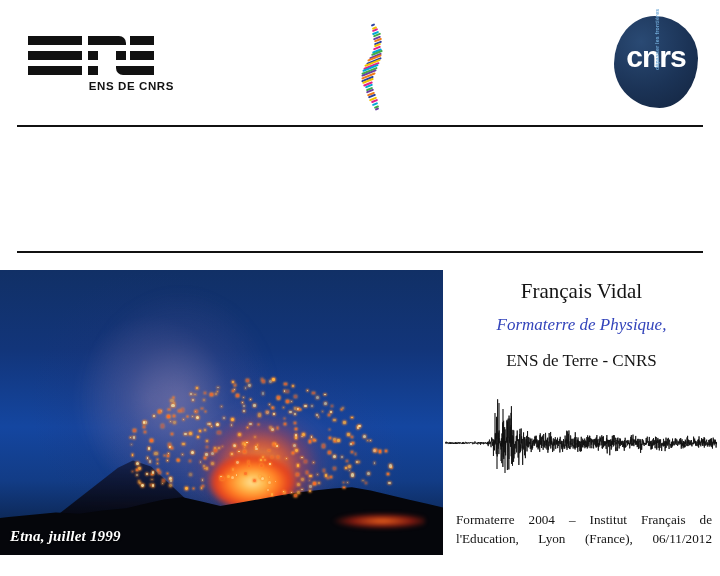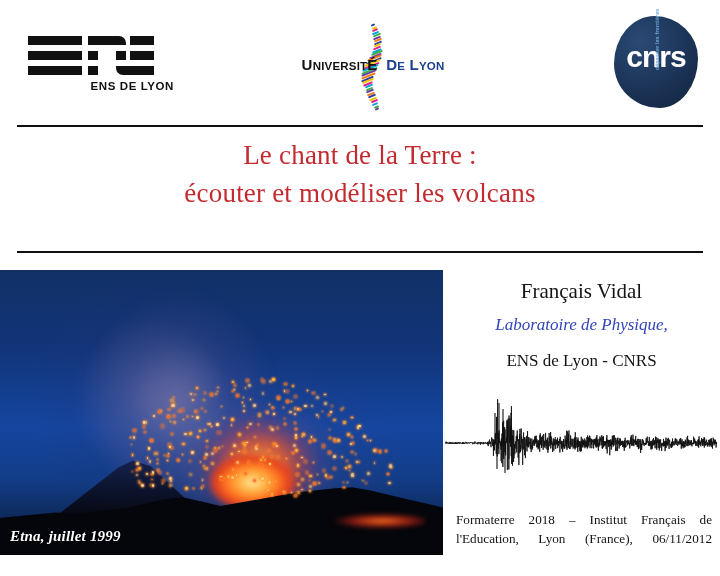--- a/index.html
+++ b/index.html
@@ -334,21 +334,21 @@
 
         <span class="ens-bar" style="left:0px;  top:15px; width:54px; height:9px;"></span>
         <span class="ens-bar" style="left:60px; top:15px; width:10px; height:9px;"></span>
         <span class="ens-bar" style="left:88px; top:15px; width:10px; height:9px;"></span>
         <span class="ens-bar" style="left:102px;top:15px; width:24px; height:9px;"></span>
 
         <span class="ens-bar" style="left:0px;  top:30px; width:54px; height:9px;"></span>
         <span class="ens-bar" style="left:60px; top:30px; width:10px; height:9px;"></span>
         <span class="ens-bar" style="left:88px; top:30px; width:38px; height:9px; border-radius:0 0 0 7px;"></span>
       </div>
-      <div class="ens-caption">ENS DE LYON</div>
+      <div class="ens-caption">ENS DE CNRS</div>
     </div>
 
     <div class="udl-logo">
       <div class="udl-helix">
           <i style="top: 0px; left: 12px; width: 4px; background: rgb(43, 63, 158); transform: rotate(-22deg);"></i>
           <i style="top: 2.5px; left: 12.5px; width: 5.2px; background: rgb(242, 194, 0); transform: rotate(-22deg);"></i>
           <i style="top: 5.1px; left: 12.9px; width: 6.3px; background: rgb(224, 33, 138); transform: rotate(-22deg);"></i>
           <i style="top: 7.6px; left: 13.4px; width: 7.3px; background: rgb(0, 167, 216); transform: rotate(-22deg);"></i>
           <i style="top: 10.2px; left: 13.9px; width: 8px; background: rgb(63, 174, 73); transform: rotate(-22deg);"></i>
           <i style="top: 12.7px; left: 14.3px; width: 8.3px; background: rgb(107, 63, 160); transform: rotate(-22deg);"></i>
@@ -374,37 +374,32 @@
           <i style="top: 63.6px; left: 6.7px; width: 7.4px; background: rgb(63, 174, 73); transform: rotate(-22deg);"></i>
           <i style="top: 66.2px; left: 7.2px; width: 8px; background: rgb(107, 63, 160); transform: rotate(-22deg);"></i>
           <i style="top: 68.7px; left: 8px; width: 8.4px; background: rgb(240, 125, 26); transform: rotate(-22deg);"></i>
           <i style="top: 71.3px; left: 9.1px; width: 8.3px; background: rgb(43, 63, 158); transform: rotate(-22deg);"></i>
           <i style="top: 73.8px; left: 10.4px; width: 8px; background: rgb(242, 194, 0); transform: rotate(-22deg);"></i>
           <i style="top: 76.4px; left: 11.8px; width: 7.3px; background: rgb(224, 33, 138); transform: rotate(-22deg);"></i>
           <i style="top: 78.9px; left: 13.2px; width: 6.3px; background: rgb(0, 167, 216); transform: rotate(-22deg);"></i>
           <i style="top: 81.5px; left: 14.7px; width: 5.2px; background: rgb(63, 174, 73); transform: rotate(-22deg);"></i>
           <i style="top: 84px; left: 16px; width: 4px; background: rgb(107, 63, 160); transform: rotate(-22deg);"></i>
         </div>
-      <div class="udl-text">U<span class="sm">NIVERSIT</span>É&nbsp;&nbsp;<span class="blue">D<span class="sm">E</span></span>&nbsp;<span class="blue">L<span class="sm">YON</span></span></div>
     </div>
 
     <div class="cnrs-logo">
       <div class="cnrs-blob"></div>
       <div class="cnrs-word">cnrs</div>
       <div class="cnrs-tag">dépasser les frontières</div>
     </div>
   </div>
 
   <div class="rule rule-top"></div>
   <div class="rule rule-mid"></div>
 
-  <div class="title-block">
-    <span class="title-line">Le chant de la Terre :</span>
-    <span class="title-line">écouter et modéliser les volcans</span>
-  </div>
 
   <div class="photo">
     <div class="sky"></div>
     <div class="plume"></div>
     <div class="fountain-glow"></div>
     <div class="fountain-core"></div>
     <div class="lava-streak"></div>
     <div class="cone-left"></div>
     <div class="ridge"></div>
     <div class="lava-flow"></div>
@@ -723,37 +718,37 @@
         <span class="spark" style="left: 216.5px; top: 120.5px; width: 1.3px; height: 1.3px; background: rgb(255, 179, 64); opacity: 0.69;"></span>
         <span class="spark" style="left: 310.6px; top: 165.7px; width: 1.9px; height: 1.9px; background: rgb(255, 233, 168); opacity: 0.93;"></span>
         <span class="spark" style="left: 261.7px; top: 121.9px; width: 2.8px; height: 2.8px; background: rgb(255, 233, 168); opacity: 0.46;"></span>
         <span class="spark" style="left: 185.4px; top: 217.1px; width: 2.9px; height: 2.9px; background: rgb(255, 179, 64); opacity: 0.99;"></span>
       </div>
     <div class="photo-caption">Etna, juillet 1999</div>
   </div>
 
   <div class="right-col">
     <div class="author">Français Vidal</div>
-    <div class="lab">Laboratoire de Physique,</div>
-    <div class="affil">ENS de Lyon - CNRS</div>
+    <div class="lab">Formaterre de Physique,</div>
+    <div class="affil">ENS de Terre - CNRS</div>
 
     <div class="seismo">
       <svg id="seismo-svg" width="272" height="90" viewBox="0 0 272 90">
           <path d="M0.00 44.43L0.18 44.24L0.36 44.24L0.54 45.30L0.73 44.72L0.91 45.19L1.09 44.80L1.27 43.72L1.45 45.48L1.63 45.19L1.81 44.60L2.00 44.70L2.18 44.99L2.36 45.11L2.54 44.98L2.72 44.21L2.90 44.85L3.08 46.04L3.27 45.88L3.45 45.33L3.63 44.99L3.81 45.03L3.99 44.56L4.17 44.45L4.35 45.28L4.54 45.36L4.72 44.74L4.90 45.86L5.08 44.14L5.26 45.17L5.44 45.77L5.63 45.19L5.81 45.92L5.99 44.07L6.17 44.54L6.35 45.35L6.53 45.47L6.71 44.82L6.90 45.40L7.08 44.81L7.26 45.65L7.44 44.95L7.62 44.50L7.80 45.19L7.98 45.30L8.17 45.62L8.35 45.12L8.53 45.99L8.71 44.64L8.89 45.26L9.07 45.99L9.25 45.02L9.44 44.79L9.62 45.44L9.80 45.54L9.98 45.72L10.16 44.78L10.34 44.12L10.52 45.50L10.71 44.59L10.89 44.46L11.07 46.02L11.25 44.90L11.43 45.65L11.61 44.57L11.79 45.13L11.98 45.59L12.16 44.74L12.34 45.83L12.52 45.30L12.70 45.07L12.88 45.28L13.06 43.98L13.25 44.27L13.43 45.08L13.61 45.37L13.79 44.52L13.97 44.48L14.15 45.14L14.33 45.62L14.52 44.50L14.70 45.26L14.88 44.95L15.06 45.32L15.24 44.35L15.42 44.83L15.61 44.90L15.79 45.04L15.97 44.87L16.15 45.39L16.33 44.90L16.51 45.43L16.69 45.54L16.88 45.39L17.06 45.06L17.24 45.64L17.42 44.43L17.60 45.98L17.78 44.30L17.96 45.60L18.15 45.51L18.33 45.59L18.51 44.43L18.69 45.81L18.87 44.39L19.05 44.50L19.23 44.70L19.42 45.96L19.60 45.41L19.78 45.07L19.96 45.57L20.14 45.14L20.32 44.66L20.50 43.85L20.69 44.57L20.87 45.13L21.05 45.05L21.23 45.05L21.41 45.45L21.59 44.27L21.77 45.05L21.96 45.33L22.14 45.38L22.32 45.28L22.50 45.01L22.68 44.71L22.86 45.54L23.04 44.70L23.23 45.18L23.41 44.84L23.59 45.01L23.77 44.80L23.95 44.87L24.13 44.25L24.31 45.39L24.50 45.55L24.68 45.25L24.86 45.17L25.04 45.01L25.22 44.81L25.40 44.94L25.59 44.11L25.77 44.55L25.95 44.51L26.13 44.50L26.31 44.70L26.49 45.12L26.67 44.82L26.86 44.79L27.04 44.18L27.22 44.24L27.40 44.71L27.58 44.93L27.76 46.22L27.94 45.33L28.13 45.70L28.31 44.62L28.49 45.37L28.67 45.17L28.85 44.88L29.03 44.87L29.21 44.59L29.40 45.46L29.58 45.75L29.76 44.36L29.94 43.39L30.12 44.48L30.30 45.22L30.48 44.80L30.67 45.16L30.85 44.63L31.03 44.85L31.21 45.12L31.39 45.66L31.57 45.64L31.75 45.23L31.94 45.23L32.12 45.77L32.30 44.48L32.48 45.30L32.66 45.32L32.84 46.36L33.02 45.18L33.21 45.34L33.39 44.07L33.57 44.88L33.75 44.62L33.93 44.16L34.11 44.98L34.29 45.45L34.48 44.95L34.66 45.45L34.84 44.58L35.02 44.98L35.20 44.58L35.38 45.19L35.57 46.75L35.75 44.31L35.93 45.27L36.11 44.13L36.29 45.42L36.47 45.37L36.65 44.47L36.84 44.39L37.02 45.23L37.20 45.42L37.38 44.78L37.56 44.46L37.74 45.51L37.92 45.12L38.11 45.32L38.29 45.10L38.47 46.23L38.65 44.23L38.83 45.31L39.01 45.35L39.19 45.69L39.38 45.01L39.56 45.16L39.74 45.47L39.92 44.65L40.10 44.14L40.28 44.67L40.46 44.38L40.65 45.21L40.83 45.48L41.01 45.48L41.19 44.83L41.37 45.48L41.55 45.46L41.73 45.00L41.92 45.55L42.10 44.62L42.28 46.10L42.46 44.20L42.64 46.30L42.82 46.50L43.00 43.81L43.19 48.14L43.37 45.29L43.55 45.90L43.73 45.92L43.91 43.44L44.09 46.22L44.27 43.35L44.46 41.58L44.64 43.49L44.82 44.75L45.00 45.77L45.18 45.85L45.36 45.36L45.55 43.74L45.73 46.27L45.91 48.32L46.09 49.21L46.27 44.70L46.45 44.66L46.63 39.47L46.82 42.86L47.00 42.79L47.18 40.72L47.36 44.98L47.54 47.69L47.72 44.08L47.90 46.77L48.09 47.29L48.27 41.38L48.45 57.92L48.63 43.26L48.81 51.62L48.99 43.25L49.17 41.79L49.36 47.59L49.54 52.37L49.72 42.89L49.90 46.81L50.08 41.40L50.26 35.58L50.44 36.33L50.63 45.60L50.81 35.12L50.99 35.24L51.17 54.59L51.35 56.14L51.53 18.85L51.71 40.64L51.90 20.76L52.08 51.34L52.26 58.43L52.44 32.64L52.62 1.31L52.80 35.96L52.98 41.55L53.17 50.66L53.35 34.70L53.53 47.82L53.71 39.86L53.89 56.08L54.07 32.52L54.25 39.47L54.44 44.24L54.62 43.96L54.80 45.20L54.98 45.69L55.16 46.28L55.34 46.39L55.53 45.89L55.71 48.29L55.89 42.87L56.07 51.52L56.25 42.80L56.43 40.32L56.61 54.28L56.80 65.17L56.98 35.47L57.16 41.35L57.34 48.58L57.52 34.33L57.70 24.37L57.88 68.96L58.07 26.49L58.25 58.70L58.43 48.45L58.61 22.82L58.79 60.95L58.97 37.99L59.15 45.24L59.34 45.81L59.52 33.57L59.70 29.20L59.88 54.08L60.06 31.38L60.24 54.64L60.42 43.05L60.61 57.35L60.79 47.13L60.97 45.50L61.15 45.02L61.33 43.38L61.51 39.53L61.69 40.97L61.88 43.98L62.06 21.89L62.24 55.56L62.42 72.02L62.60 24.00L62.78 38.99L62.96 39.86L63.15 20.59L63.33 32.89L63.51 45.54L63.69 54.72L63.87 71.45L64.05 17.59L64.23 32.91L64.42 43.34L64.60 39.54L64.78 45.25L64.96 20.50L65.14 44.77L65.32 28.97L65.51 48.80L65.69 35.68L65.87 34.40L66.05 14.89L66.23 58.25L66.41 8.20L66.59 65.89L66.78 41.83L66.96 45.58L67.14 40.87L67.32 37.44L67.50 67.74L67.68 36.31L67.86 31.88L68.05 45.89L68.23 38.47L68.41 58.35L68.59 63.86L68.77 32.42L68.95 60.40L69.13 56.08L69.32 50.74L69.50 47.88L69.68 45.96L69.86 56.16L70.04 46.58L70.22 47.27L70.40 43.39L70.59 45.09L70.77 50.43L70.95 49.14L71.13 43.10L71.31 38.07L71.49 46.03L71.67 54.43L71.86 37.58L72.04 40.75L72.22 32.51L72.40 42.93L72.58 41.01L72.76 41.63L72.94 52.95L73.13 59.64L73.31 47.70L73.49 41.36L73.67 46.89L73.85 67.00L74.03 53.16L74.21 52.50L74.40 50.17L74.58 36.15L74.76 55.13L74.94 30.90L75.12 38.87L75.30 50.94L75.48 53.80L75.67 46.43L75.85 52.66L76.03 41.50L76.21 30.49L76.39 45.42L76.57 38.29L76.76 41.62L76.94 48.62L77.12 50.47L77.30 40.95L77.48 49.93L77.66 66.92L77.84 47.86L78.03 50.24L78.21 44.96L78.39 39.01L78.57 34.43L78.75 51.41L78.93 51.42L79.11 42.70L79.30 39.24L79.48 57.28L79.66 54.18L79.84 40.52L80.02 39.34L80.20 45.05L80.38 60.15L80.57 50.02L80.75 47.63L80.93 44.62L81.11 41.26L81.29 47.74L81.47 40.28L81.65 37.86L81.84 47.01L82.02 53.42L82.20 44.76L82.38 41.90L82.56 33.08L82.74 48.84L82.92 43.34L83.11 48.31L83.29 49.42L83.47 44.13L83.65 39.05L83.83 48.53L84.01 47.35L84.19 44.97L84.38 44.01L84.56 45.54L84.74 46.15L84.92 39.80L85.10 44.16L85.28 50.88L85.46 46.38L85.65 40.91L85.83 45.74L86.01 46.94L86.19 54.06L86.37 47.86L86.55 49.53L86.74 46.52L86.92 40.58L87.10 50.91L87.28 51.57L87.46 45.45L87.64 50.02L87.82 42.92L88.01 45.90L88.19 45.31L88.37 43.89L88.55 41.74L88.73 45.10L88.91 47.74L89.09 42.44L89.28 43.71L89.46 40.76L89.64 47.49L89.82 38.81L90.00 40.20L90.18 37.84L90.36 44.42L90.55 39.01L90.73 45.60L90.91 43.73L91.09 43.18L91.27 37.72L91.45 44.13L91.63 41.85L91.82 49.39L92.00 41.46L92.18 46.29L92.36 49.11L92.54 46.38L92.72 45.88L92.90 43.35L93.09 51.42L93.27 42.28L93.45 44.15L93.63 49.92L93.81 46.36L93.99 48.66L94.17 46.68L94.36 44.07L94.54 41.95L94.72 53.85L94.90 37.17L95.08 46.92L95.26 35.30L95.44 42.31L95.63 44.73L95.81 46.28L95.99 40.63L96.17 45.74L96.35 43.19L96.53 50.03L96.72 38.79L96.90 48.01L97.08 39.90L97.26 40.95L97.44 38.64L97.62 37.63L97.80 45.99L97.99 48.17L98.17 51.81L98.35 41.93L98.53 43.68L98.71 36.00L98.89 48.68L99.07 44.21L99.26 49.54L99.44 46.16L99.62 42.76L99.80 45.29L99.98 47.07L100.16 47.31L100.34 45.77L100.53 34.88L100.71 39.08L100.89 50.29L101.07 49.42L101.25 41.86L101.43 47.62L101.61 42.68L101.80 43.07L101.98 51.61L102.16 49.50L102.34 40.61L102.52 44.02L102.70 39.67L102.88 54.76L103.07 44.99L103.25 43.64L103.43 51.70L103.61 48.43L103.79 45.18L103.97 38.64L104.15 35.01L104.34 37.36L104.52 45.37L104.70 46.00L104.88 48.31L105.06 39.04L105.24 44.20L105.42 46.21L105.61 33.98L105.79 50.49L105.97 47.55L106.15 44.50L106.33 38.49L106.51 46.52L106.70 42.84L106.88 44.26L107.06 43.87L107.24 44.25L107.42 44.89L107.60 54.03L107.78 45.85L107.97 47.92L108.15 41.01L108.33 40.37L108.51 46.24L108.69 44.11L108.87 52.66L109.05 43.68L109.24 47.40L109.42 41.36L109.60 42.82L109.78 46.54L109.96 41.95L110.14 40.44L110.32 39.21L110.51 40.84L110.69 50.87L110.87 44.94L111.05 42.83L111.23 43.90L111.41 46.29L111.59 42.07L111.78 46.41L111.96 41.43L112.14 44.46L112.32 46.26L112.50 39.69L112.68 50.16L112.86 47.07L113.05 46.30L113.23 46.68L113.41 47.98L113.59 43.19L113.77 45.39L113.95 42.94L114.13 45.57L114.32 41.61L114.50 40.87L114.68 44.20L114.86 54.47L115.04 50.66L115.22 38.83L115.40 45.55L115.59 44.85L115.77 45.95L115.95 45.84L116.13 43.69L116.31 44.23L116.49 49.37L116.68 42.77L116.86 51.19L117.04 44.84L117.22 43.13L117.40 44.34L117.58 53.86L117.76 49.87L117.95 46.39L118.13 47.07L118.31 48.61L118.49 41.09L118.67 46.78L118.85 42.46L119.03 50.65L119.22 46.52L119.40 48.60L119.58 48.46L119.76 50.58L119.94 43.59L120.12 37.58L120.30 44.51L120.49 43.09L120.67 42.28L120.85 48.18L121.03 40.69L121.21 43.93L121.39 49.50L121.57 46.12L121.76 32.70L121.94 51.83L122.12 51.08L122.30 33.44L122.48 45.59L122.66 45.39L122.84 41.57L123.03 43.17L123.21 49.90L123.39 35.83L123.57 47.10L123.75 48.21L123.93 32.48L124.11 42.62L124.30 47.69L124.48 50.61L124.66 48.51L124.84 48.31L125.02 51.12L125.20 43.25L125.38 46.65L125.57 37.45L125.75 38.81L125.93 49.22L126.11 45.65L126.29 40.80L126.47 41.51L126.66 41.81L126.84 46.62L127.02 45.14L127.20 48.26L127.38 47.01L127.56 45.13L127.74 40.77L127.93 44.80L128.11 50.55L128.29 47.89L128.47 47.54L128.65 48.55L128.83 45.09L129.01 40.66L129.20 45.42L129.38 42.29L129.56 50.25L129.74 39.39L129.92 44.14L130.10 51.51L130.28 34.26L130.47 44.94L130.65 49.89L130.83 47.19L131.01 39.05L131.19 42.83L131.37 46.45L131.55 45.64L131.74 46.41L131.92 49.52L132.10 45.24L132.28 41.96L132.46 50.12L132.64 41.63L132.82 53.87L133.01 39.46L133.19 46.91L133.37 48.98L133.55 42.63L133.73 45.09L133.91 48.60L134.09 48.25L134.28 47.88L134.46 43.14L134.64 43.67L134.82 52.83L135.00 52.04L135.18 43.93L135.36 53.68L135.55 45.91L135.73 48.90L135.91 43.46L136.09 44.99L136.27 38.81L136.45 53.17L136.64 48.29L136.82 43.02L137.00 43.66L137.18 49.07L137.36 48.59L137.54 46.42L137.72 40.65L137.91 49.46L138.09 47.09L138.27 42.03L138.45 47.03L138.63 44.61L138.81 43.56L138.99 45.81L139.18 43.33L139.36 48.37L139.54 43.90L139.72 40.57L139.90 50.24L140.08 49.06L140.26 48.06L140.45 45.74L140.63 42.51L140.81 49.05L140.99 45.31L141.17 43.55L141.35 46.83L141.53 48.86L141.72 42.19L141.90 39.04L142.08 45.40L142.26 50.51L142.44 41.97L142.62 37.41L142.80 49.53L142.99 44.48L143.17 46.11L143.35 42.37L143.53 39.36L143.71 48.19L143.89 47.17L144.07 42.53L144.26 43.96L144.44 37.77L144.62 43.84L144.80 37.88L144.98 49.51L145.16 50.19L145.34 45.72L145.53 40.27L145.71 41.63L145.89 42.60L146.07 43.44L146.25 46.44L146.43 40.80L146.62 47.20L146.80 50.24L146.98 48.57L147.16 47.49L147.34 41.47L147.52 43.77L147.70 43.65L147.89 44.36L148.07 42.41L148.25 42.85L148.43 46.73L148.61 50.43L148.79 41.24L148.97 47.19L149.16 46.89L149.34 42.66L149.52 43.41L149.70 40.94L149.88 45.93L150.06 44.41L150.24 43.03L150.43 40.62L150.61 47.94L150.79 43.51L150.97 49.41L151.15 46.45L151.33 39.16L151.51 49.30L151.70 42.55L151.88 37.10L152.06 44.46L152.24 46.65L152.42 42.36L152.60 47.81L152.78 41.29L152.97 48.95L153.15 47.66L153.33 52.69L153.51 45.65L153.69 44.95L153.87 49.08L154.05 40.86L154.24 43.25L154.42 46.69L154.60 43.04L154.78 47.47L154.96 38.51L155.14 42.72L155.32 40.26L155.51 43.35L155.69 40.79L155.87 39.69L156.05 43.78L156.23 47.36L156.41 43.71L156.60 44.09L156.78 37.26L156.96 43.99L157.14 50.27L157.32 48.48L157.50 50.66L157.68 38.83L157.87 44.95L158.05 44.76L158.23 48.58L158.41 38.30L158.59 49.31L158.77 43.41L158.95 45.39L159.14 43.53L159.32 46.90L159.50 45.70L159.68 43.68L159.86 48.06L160.04 43.02L160.22 47.17L160.41 46.92L160.59 43.82L160.77 44.95L160.95 46.78L161.13 50.94L161.31 46.15L161.49 39.90L161.68 45.95L161.86 37.04L162.04 51.02L162.22 55.43L162.40 44.68L162.58 41.72L162.76 45.00L162.95 44.76L163.13 41.91L163.31 46.18L163.49 47.86L163.67 42.29L163.85 49.11L164.03 42.04L164.22 41.96L164.40 43.93L164.58 42.03L164.76 57.23L164.94 45.56L165.12 42.00L165.30 45.87L165.49 48.04L165.67 44.03L165.85 41.23L166.03 44.18L166.21 51.61L166.39 49.51L166.58 43.41L166.76 49.41L166.94 42.77L167.12 46.93L167.30 37.83L167.48 45.93L167.66 45.60L167.85 41.05L168.03 46.31L168.21 46.93L168.39 37.13L168.57 48.39L168.75 44.24L168.93 42.87L169.12 44.04L169.30 37.25L169.48 41.26L169.66 42.67L169.84 46.09L170.02 47.33L170.20 41.89L170.39 39.75L170.57 46.35L170.75 53.13L170.93 49.37L171.11 52.83L171.29 44.11L171.47 45.93L171.66 46.30L171.84 41.87L172.02 43.69L172.20 40.06L172.38 50.20L172.56 52.93L172.74 45.31L172.93 39.59L173.11 44.26L173.29 45.72L173.47 43.46L173.65 44.42L173.83 42.70L174.01 48.53L174.20 50.46L174.38 45.14L174.56 47.43L174.74 40.36L174.92 44.18L175.10 43.88L175.28 48.07L175.47 40.74L175.65 44.61L175.83 45.86L176.01 44.11L176.19 45.92L176.37 46.43L176.56 43.44L176.74 46.98L176.92 43.53L177.10 45.17L177.28 42.74L177.46 48.96L177.64 48.38L177.83 47.73L178.01 44.64L178.19 43.06L178.37 43.87L178.55 48.33L178.73 44.82L178.91 49.48L179.10 46.20L179.28 52.79L179.46 42.08L179.64 46.50L179.82 46.18L180.00 49.29L180.18 39.76L180.37 49.51L180.55 48.72L180.73 47.16L180.91 48.98L181.09 44.18L181.27 43.13L181.45 44.18L181.64 43.76L181.82 42.52L182.00 44.94L182.18 43.27L182.36 47.40L182.54 45.32L182.72 44.96L182.91 41.98L183.09 45.88L183.27 44.93L183.45 44.34L183.63 46.00L183.81 43.47L183.99 42.56L184.18 46.35L184.36 47.22L184.54 44.93L184.72 50.39L184.90 48.30L185.08 45.63L185.26 46.25L185.45 41.53L185.63 45.74L185.81 38.88L185.99 44.04L186.17 43.56L186.35 37.15L186.54 47.64L186.72 44.58L186.90 43.63L187.08 40.57L187.26 43.78L187.44 46.87L187.62 45.47L187.81 47.76L187.99 36.60L188.17 44.81L188.35 46.56L188.53 46.37L188.71 41.34L188.89 48.17L189.08 42.24L189.26 41.72L189.44 43.94L189.62 44.58L189.80 43.88L189.98 43.22L190.16 41.73L190.35 46.77L190.53 42.80L190.71 37.93L190.89 45.31L191.07 43.56L191.25 46.36L191.43 43.19L191.62 46.61L191.80 44.25L191.98 42.57L192.16 49.10L192.34 48.35L192.52 43.17L192.70 40.88L192.89 48.61L193.07 45.47L193.25 43.52L193.43 51.09L193.61 48.49L193.79 40.90L193.97 45.59L194.16 50.43L194.34 43.87L194.52 43.24L194.70 43.80L194.88 41.63L195.06 42.40L195.24 41.26L195.43 48.66L195.61 54.88L195.79 42.49L195.97 51.41L196.15 46.11L196.33 46.85L196.52 45.79L196.70 51.81L196.88 47.51L197.06 44.79L197.24 40.99L197.42 42.37L197.60 41.74L197.79 45.47L197.97 46.88L198.15 42.33L198.33 44.25L198.51 45.94L198.69 43.89L198.87 46.05L199.06 47.54L199.24 48.03L199.42 45.01L199.60 45.82L199.78 45.86L199.96 45.02L200.14 45.20L200.33 46.54L200.51 45.36L200.69 46.97L200.87 46.44L201.05 41.94L201.23 39.96L201.41 46.25L201.60 42.73L201.78 44.81L201.96 44.92L202.14 40.14L202.32 38.65L202.50 43.76L202.68 44.39L202.87 43.90L203.05 44.34L203.23 43.26L203.41 47.84L203.59 45.42L203.77 47.14L203.95 43.07L204.14 43.43L204.32 38.95L204.50 47.90L204.68 46.76L204.86 44.04L205.04 48.18L205.22 44.93L205.41 44.59L205.59 45.69L205.77 43.00L205.95 51.53L206.13 48.28L206.31 42.74L206.49 51.10L206.68 47.04L206.86 49.19L207.04 44.98L207.22 50.79L207.40 46.72L207.58 47.10L207.77 41.49L207.95 47.81L208.13 44.75L208.31 44.98L208.49 40.10L208.67 46.66L208.85 45.67L209.04 44.04L209.22 46.79L209.40 46.11L209.58 42.28L209.76 44.54L209.94 47.43L210.12 50.19L210.31 41.84L210.49 38.69L210.67 45.45L210.85 46.01L211.03 44.13L211.21 39.12L211.39 50.17L211.58 42.82L211.76 51.67L211.94 43.89L212.12 43.70L212.30 41.76L212.48 44.97L212.66 44.91L212.85 39.93L213.03 44.37L213.21 49.89L213.39 47.27L213.57 44.93L213.75 42.43L213.93 44.87L214.12 41.20L214.30 52.43L214.48 46.79L214.66 41.86L214.84 43.04L215.02 49.96L215.20 49.27L215.39 45.43L215.57 41.33L215.75 45.41L215.93 45.56L216.11 47.83L216.29 47.60L216.47 45.23L216.66 52.95L216.84 48.18L217.02 47.72L217.20 46.44L217.38 46.95L217.56 45.23L217.75 45.63L217.93 47.64L218.11 44.54L218.29 48.47L218.47 40.87L218.65 42.44L218.83 46.83L219.02 44.96L219.20 47.89L219.38 44.67L219.56 47.49L219.74 45.54L219.92 42.93L220.10 53.13L220.29 43.48L220.47 50.20L220.65 47.17L220.83 45.45L221.01 39.63L221.19 49.82L221.37 43.31L221.56 45.62L221.74 44.13L221.92 45.80L222.10 46.90L222.28 40.73L222.46 40.96L222.64 47.74L222.83 47.57L223.01 44.68L223.19 45.48L223.37 39.89L223.55 44.97L223.73 47.18L223.91 49.35L224.10 51.03L224.28 46.00L224.46 44.54L224.64 41.68L224.82 44.65L225.00 47.13L225.18 47.38L225.37 46.43L225.55 47.03L225.73 46.68L225.91 49.73L226.09 46.30L226.27 47.60L226.45 44.09L226.64 49.83L226.82 45.78L227.00 43.46L227.18 45.89L227.36 48.49L227.54 40.59L227.73 47.52L227.91 47.29L228.09 43.65L228.27 44.99L228.45 44.84L228.63 45.38L228.81 46.70L229.00 43.25L229.18 47.39L229.36 46.61L229.54 46.81L229.72 45.95L229.90 42.60L230.08 41.57L230.27 40.39L230.45 45.69L230.63 44.24L230.81 40.66L230.99 46.68L231.17 46.46L231.35 46.81L231.54 45.82L231.72 41.39L231.90 41.51L232.08 45.20L232.26 46.93L232.44 46.54L232.62 47.89L232.81 46.92L232.99 42.82L233.17 46.51L233.35 44.18L233.53 44.56L233.71 44.25L233.89 44.97L234.08 43.47L234.26 46.47L234.44 46.39L234.62 45.50L234.80 40.85L234.98 44.93L235.16 42.07L235.35 44.83L235.53 46.21L235.71 40.00L235.89 44.02L236.07 42.56L236.25 50.71L236.43 44.20L236.62 48.70L236.80 47.19L236.98 41.70L237.16 41.28L237.34 47.32L237.52 45.03L237.71 47.66L237.89 46.17L238.07 50.31L238.25 43.38L238.43 46.21L238.61 43.08L238.79 49.12L238.98 46.10L239.16 48.44L239.34 46.36L239.52 43.73L239.70 49.53L239.88 46.79L240.06 49.00L240.25 41.65L240.43 41.88L240.61 46.14L240.79 43.83L240.97 43.30L241.15 47.60L241.33 47.17L241.52 47.18L241.70 45.61L241.88 44.03L242.06 39.39L242.24 48.12L242.42 44.03L242.60 37.83L242.79 44.93L242.97 45.45L243.15 48.07L243.33 44.85L243.51 41.70L243.69 45.67L243.87 42.35L244.06 42.06L244.24 44.80L244.42 47.26L244.60 44.41L244.78 45.10L244.96 46.47L245.14 42.38L245.33 46.55L245.51 43.69L245.69 44.18L245.87 43.92L246.05 45.98L246.23 47.45L246.41 42.03L246.60 44.19L246.78 44.33L246.96 48.40L247.14 45.60L247.32 45.24L247.50 44.84L247.69 45.80L247.87 44.77L248.05 46.44L248.23 45.51L248.41 46.00L248.59 38.66L248.77 41.10L248.96 44.39L249.14 45.46L249.32 42.28L249.50 43.01L249.68 40.57L249.86 44.86L250.04 43.08L250.23 45.59L250.41 42.80L250.59 47.38L250.77 44.68L250.95 44.79L251.13 48.04L251.31 43.41L251.50 44.48L251.68 45.27L251.86 46.43L252.04 45.81L252.22 47.72L252.40 44.31L252.58 44.89L252.77 41.81L252.95 42.57L253.13 48.50L253.31 47.00L253.49 41.22L253.67 49.60L253.85 43.98L254.04 38.36L254.22 46.16L254.40 42.52L254.58 43.84L254.76 45.37L254.94 47.00L255.12 45.69L255.31 43.83L255.49 47.50L255.67 47.39L255.85 48.34L256.03 42.55L256.21 42.61L256.39 44.44L256.58 40.06L256.76 44.32L256.94 41.92L257.12 46.69L257.30 44.86L257.48 47.79L257.67 41.39L257.85 44.77L258.03 45.70L258.21 40.89L258.39 42.26L258.57 44.89L258.75 42.90L258.94 47.82L259.12 39.09L259.30 49.60L259.48 44.80L259.66 40.10L259.84 45.04L260.02 42.77L260.21 44.83L260.39 43.95L260.57 47.60L260.75 45.24L260.93 45.07L261.11 46.05L261.29 44.38L261.48 42.96L261.66 41.67L261.84 46.96L262.02 46.94L262.20 45.92L262.38 48.56L262.56 44.36L262.75 45.80L262.93 46.14L263.11 46.75L263.29 46.98L263.47 47.13L263.65 44.88L263.83 42.03L264.02 47.21L264.20 48.64L264.38 41.61L264.56 45.91L264.74 47.24L264.92 44.56L265.10 45.23L265.29 43.14L265.47 40.87L265.65 47.29L265.83 47.46L266.01 42.37L266.19 48.64L266.37 40.20L266.56 44.66L266.74 43.27L266.92 43.49L267.10 49.16L267.28 45.05L267.46 50.59L267.65 44.24L267.83 46.25L268.01 45.95L268.19 39.65L268.37 45.09L268.55 44.08L268.73 43.73L268.92 41.11L269.10 47.35L269.28 43.38L269.46 45.74L269.64 42.26L269.82 43.85L270.00 43.86L270.19 45.40L270.37 41.71L270.55 45.26L270.73 45.37L270.91 43.85L271.09 49.62L271.27 44.91L271.46 45.77L271.64 44.04L271.82 45.70L272.00 46.80" fill="none" stroke="#101010" stroke-width="0.85"></path>
           <line x1="50" y1="45" x2="50" y2="15" stroke="#101010" stroke-width="1.1"></line>
           <line x1="52" y1="45" x2="52" y2="71" stroke="#101010" stroke-width="1.1"></line>
           <line x1="54" y1="45" x2="54" y2="5" stroke="#101010" stroke-width="1.1"></line>
           <line x1="56" y1="45" x2="56" y2="63" stroke="#101010" stroke-width="1.1"></line>
           <line x1="58" y1="45" x2="58" y2="11" stroke="#101010" stroke-width="1.1"></line>
           <line x1="60" y1="45" x2="60" y2="75" stroke="#101010" stroke-width="1.1"></line>
           <line x1="62" y1="45" x2="62" y2="23" stroke="#101010" stroke-width="1.1"></line>
           <line x1="64" y1="45" x2="64" y2="61" stroke="#101010" stroke-width="1.1"></line>
           <line x1="66" y1="45" x2="66" y2="27" stroke="#101010" stroke-width="1.1"></line>
         </svg>
     </div>
 
     <div class="footer">
-      <div>Formaterre 2018 – Institut Français de</div>
+      <div>Formaterre 2004 – Institut Français de</div>
       <div style="text-align-last:justify;">l'Education, Lyon (France), 06/11/2012</div>
     </div>
   </div>
 
 </div>
 
 </body></html>

